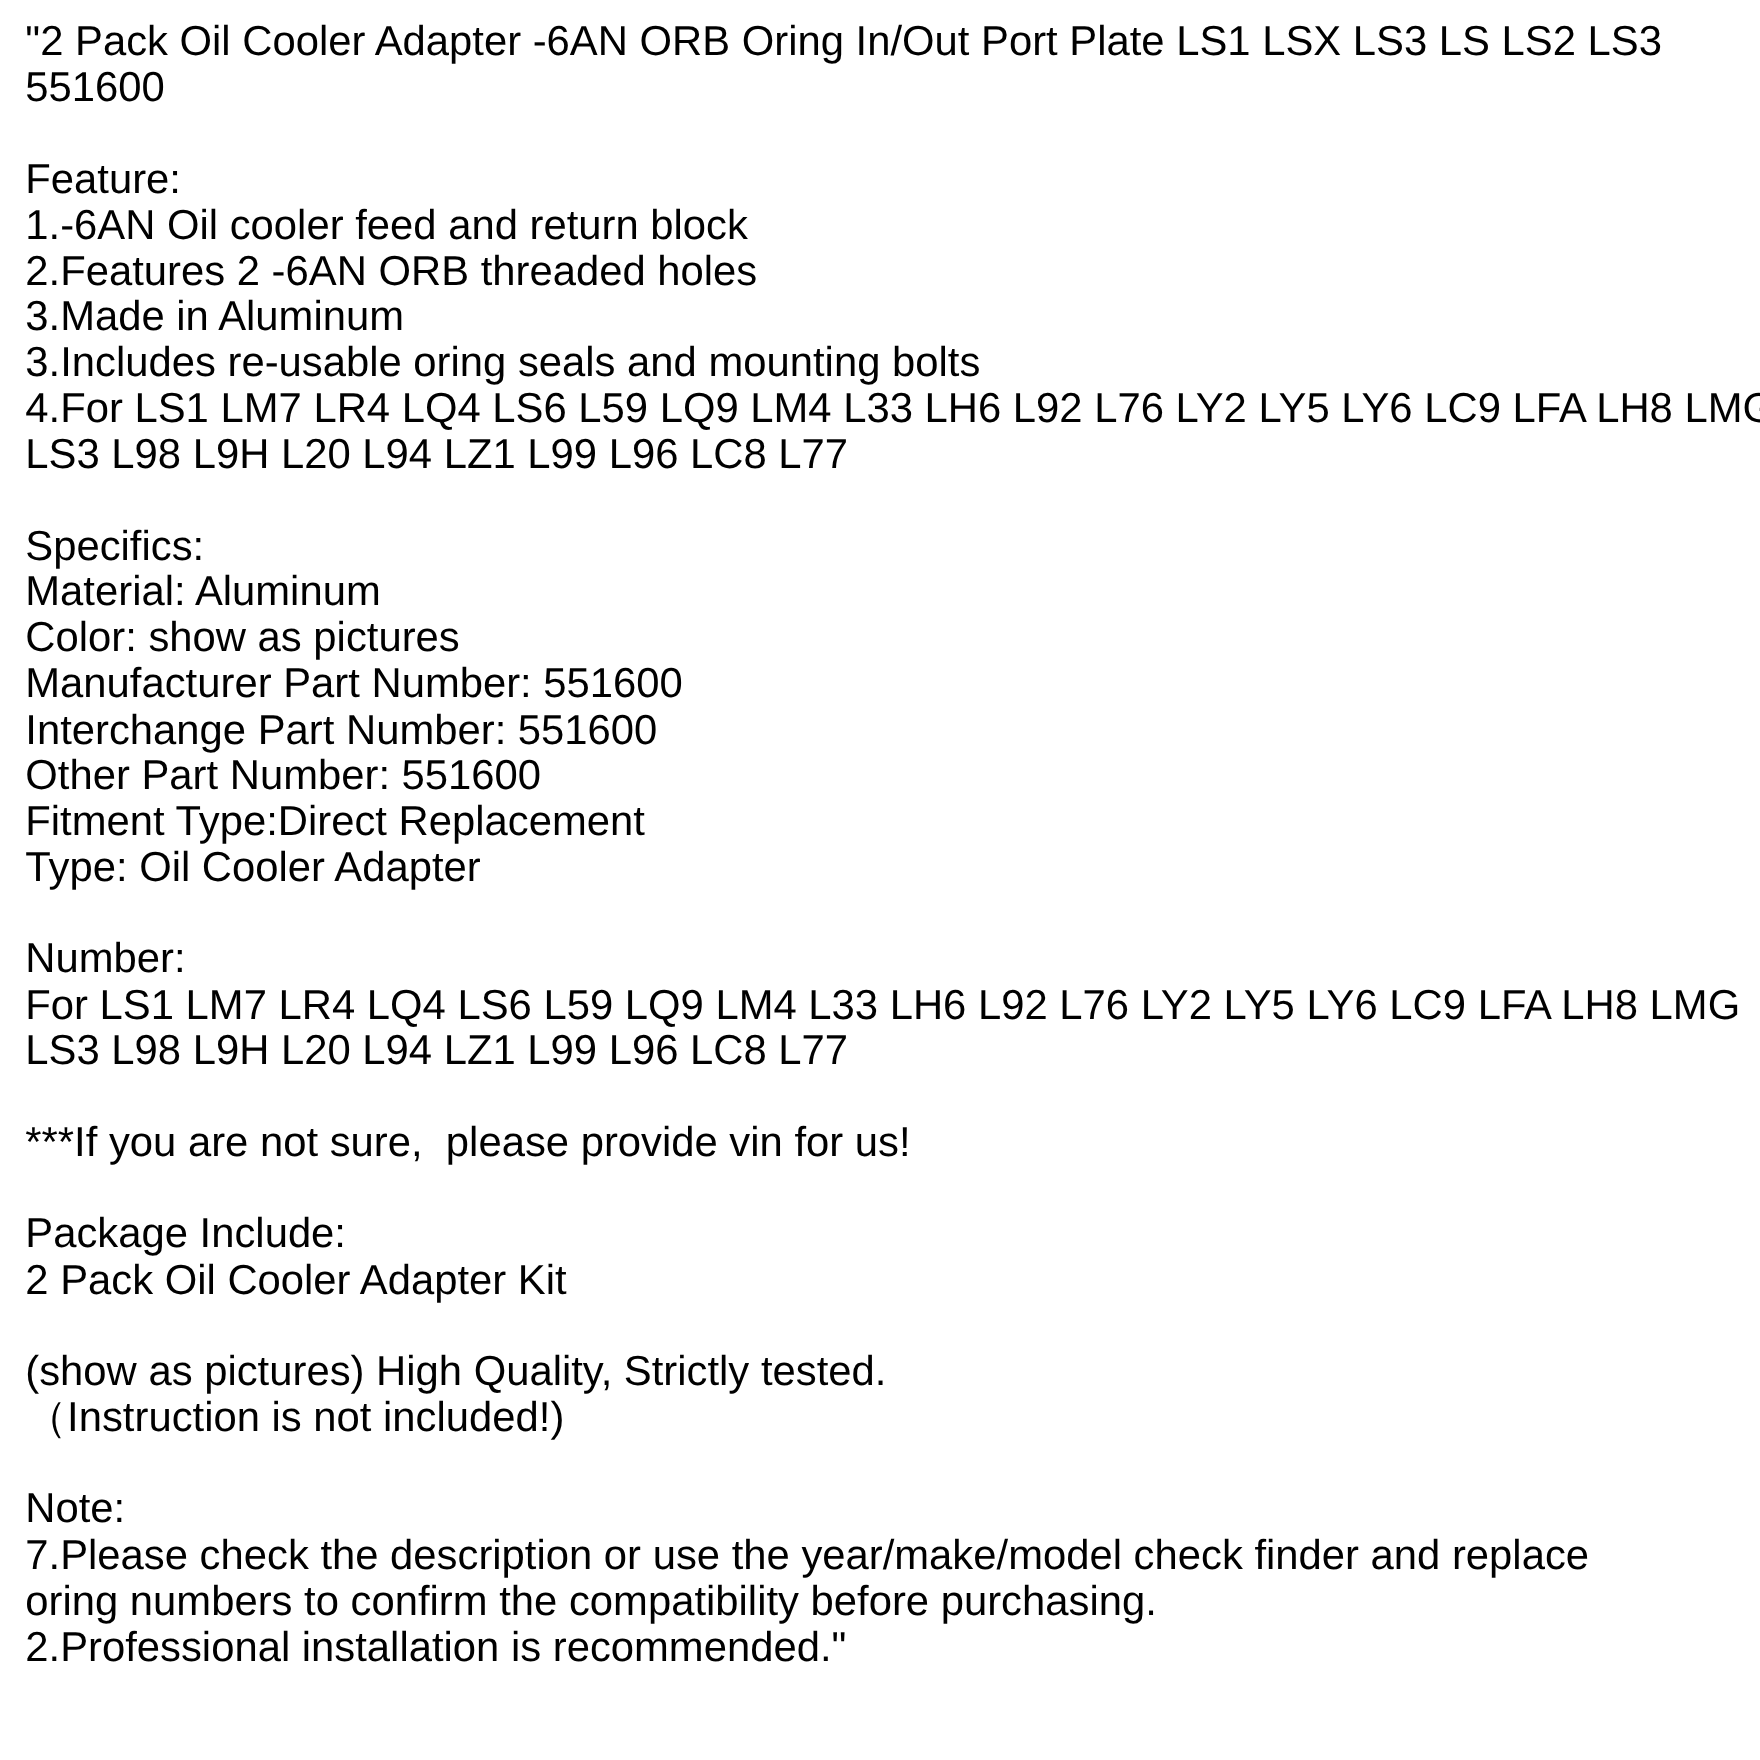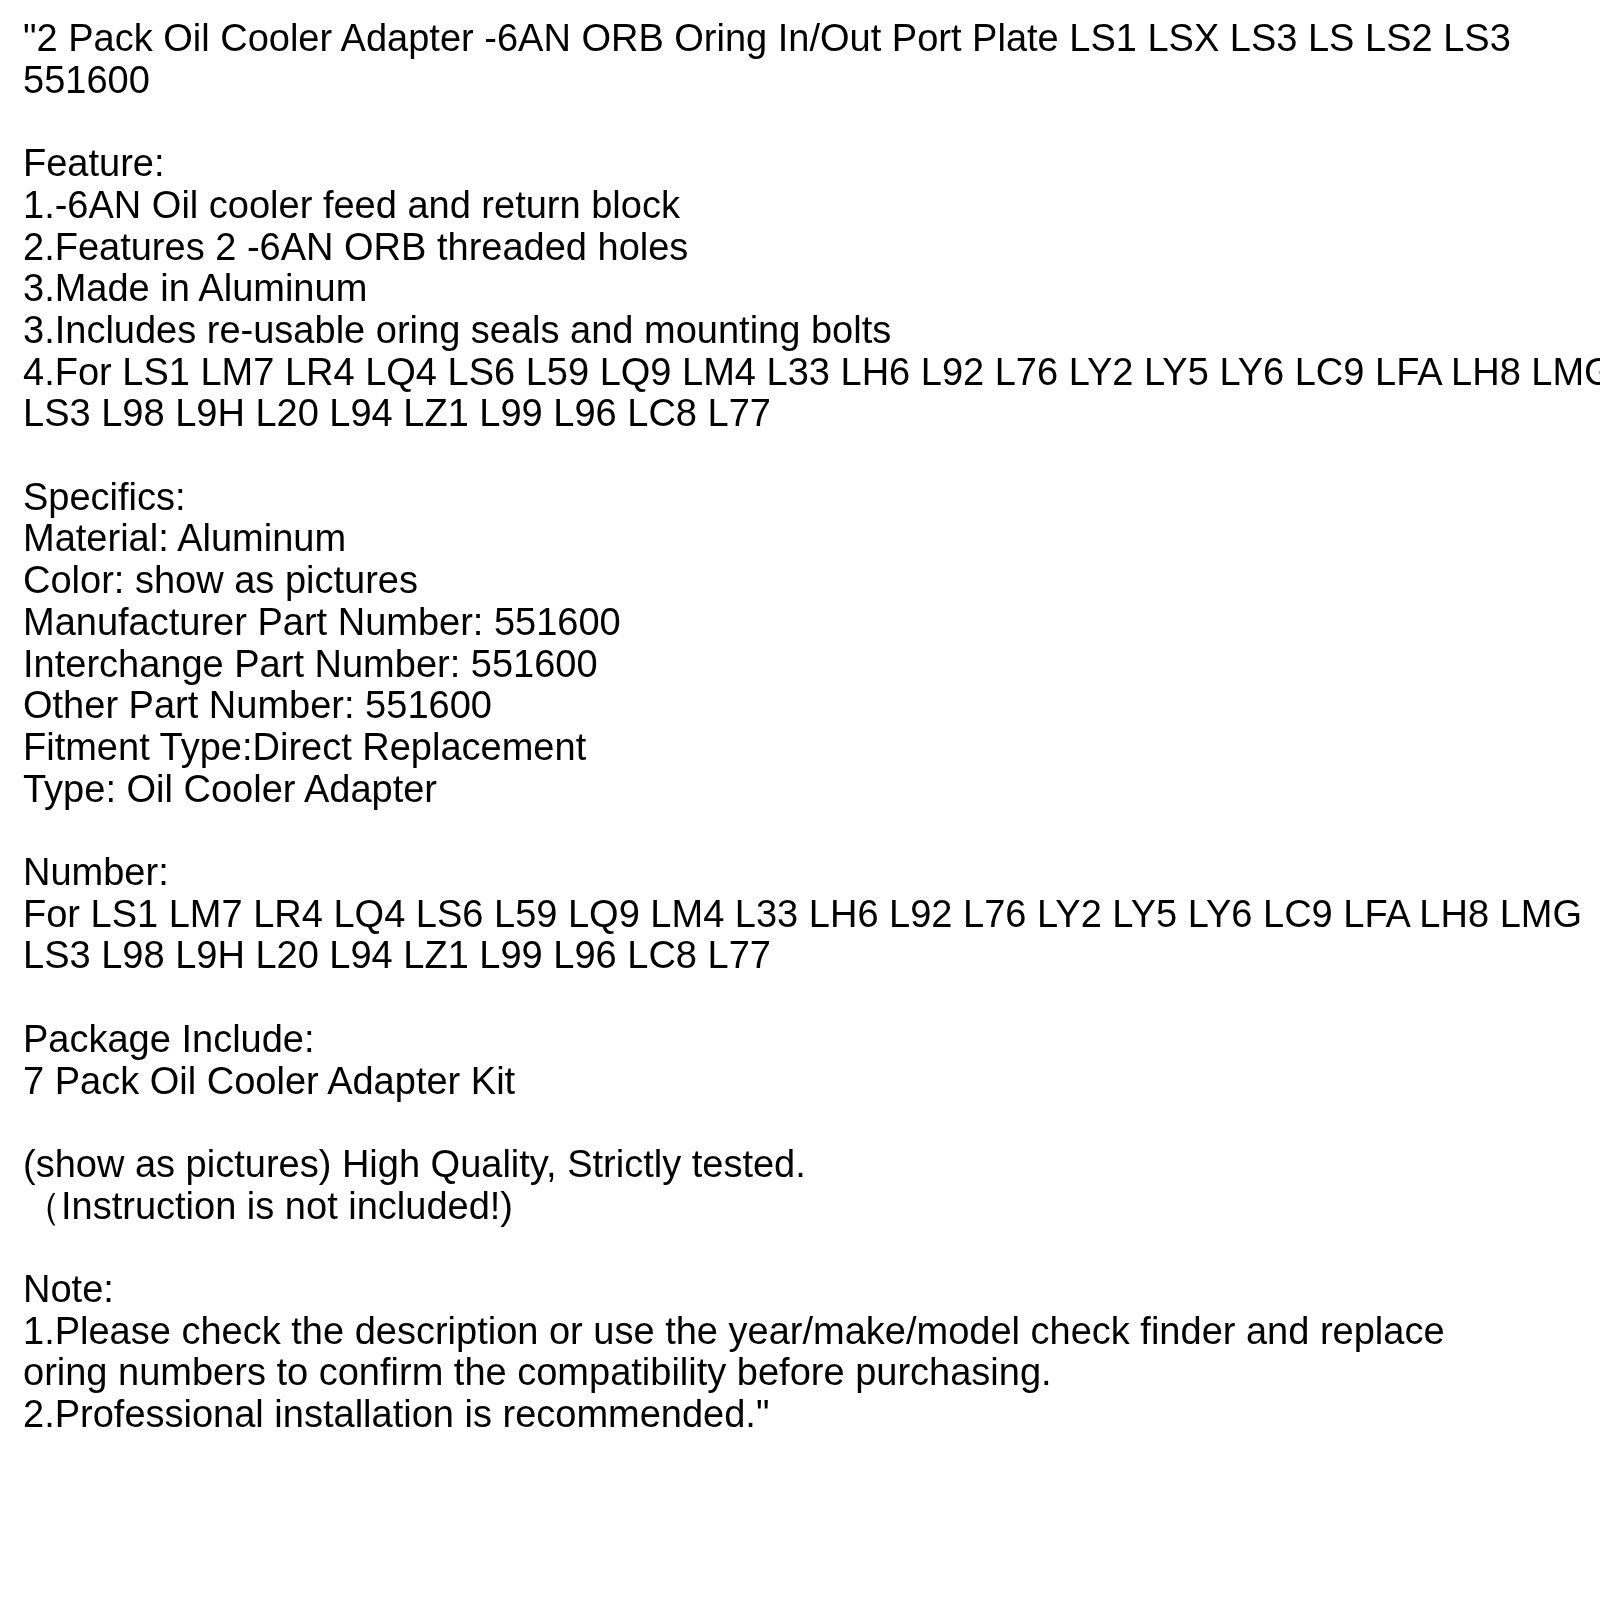--- a/index.html
+++ b/index.html
@@ -59,26 +59,29 @@
       <div class="line">Other Part Number: 551600</div>
       <div class="line">Fitment Type:Direct Replacement</div>
       <div class="line">Type: Oil Cooler Adapter</div>
     </div>
     <div class="section">
       <div class="line">Number:</div>
       <div class="line">For LS1 LM7 LR4 LQ4 LS6 L59 LQ9 LM4 L33 LH6 L92 L76 LY2 LY5 LY6 LC9 LFA LH8 LMG</div>
       <div class="line">LS3 L98 L9H L20 L94 LZ1 L99 L96 LC8 L77</div>
     </div>
     <div class="section">
+      <div class="line">***If you are not sure,  please provide vin for us!</div>
+    </div>
+    <div class="section">
       <div class="line">Package Include:</div>
-      <div class="line">7 Pack Oil Cooler Adapter Kit</div>
+      <div class="line">2 Pack Oil Cooler Adapter Kit</div>
     </div>
     <div class="section">
       <div class="line">(show as pictures) High Quality, Strictly tested.</div>
       <div class="line">（Instruction is not included!)</div>
     </div>
     <div class="section">
       <div class="line">Note:</div>
-      <div class="line">1.Please check the description or use the year/make/model check finder and replace</div>
+      <div class="line">7.Please check the description or use the year/make/model check finder and replace</div>
       <div class="line">oring numbers to confirm the compatibility before purchasing.</div>
       <div class="line">2.Professional installation is recommended."</div>
     </div>
   </div>
 
 </body></html>

